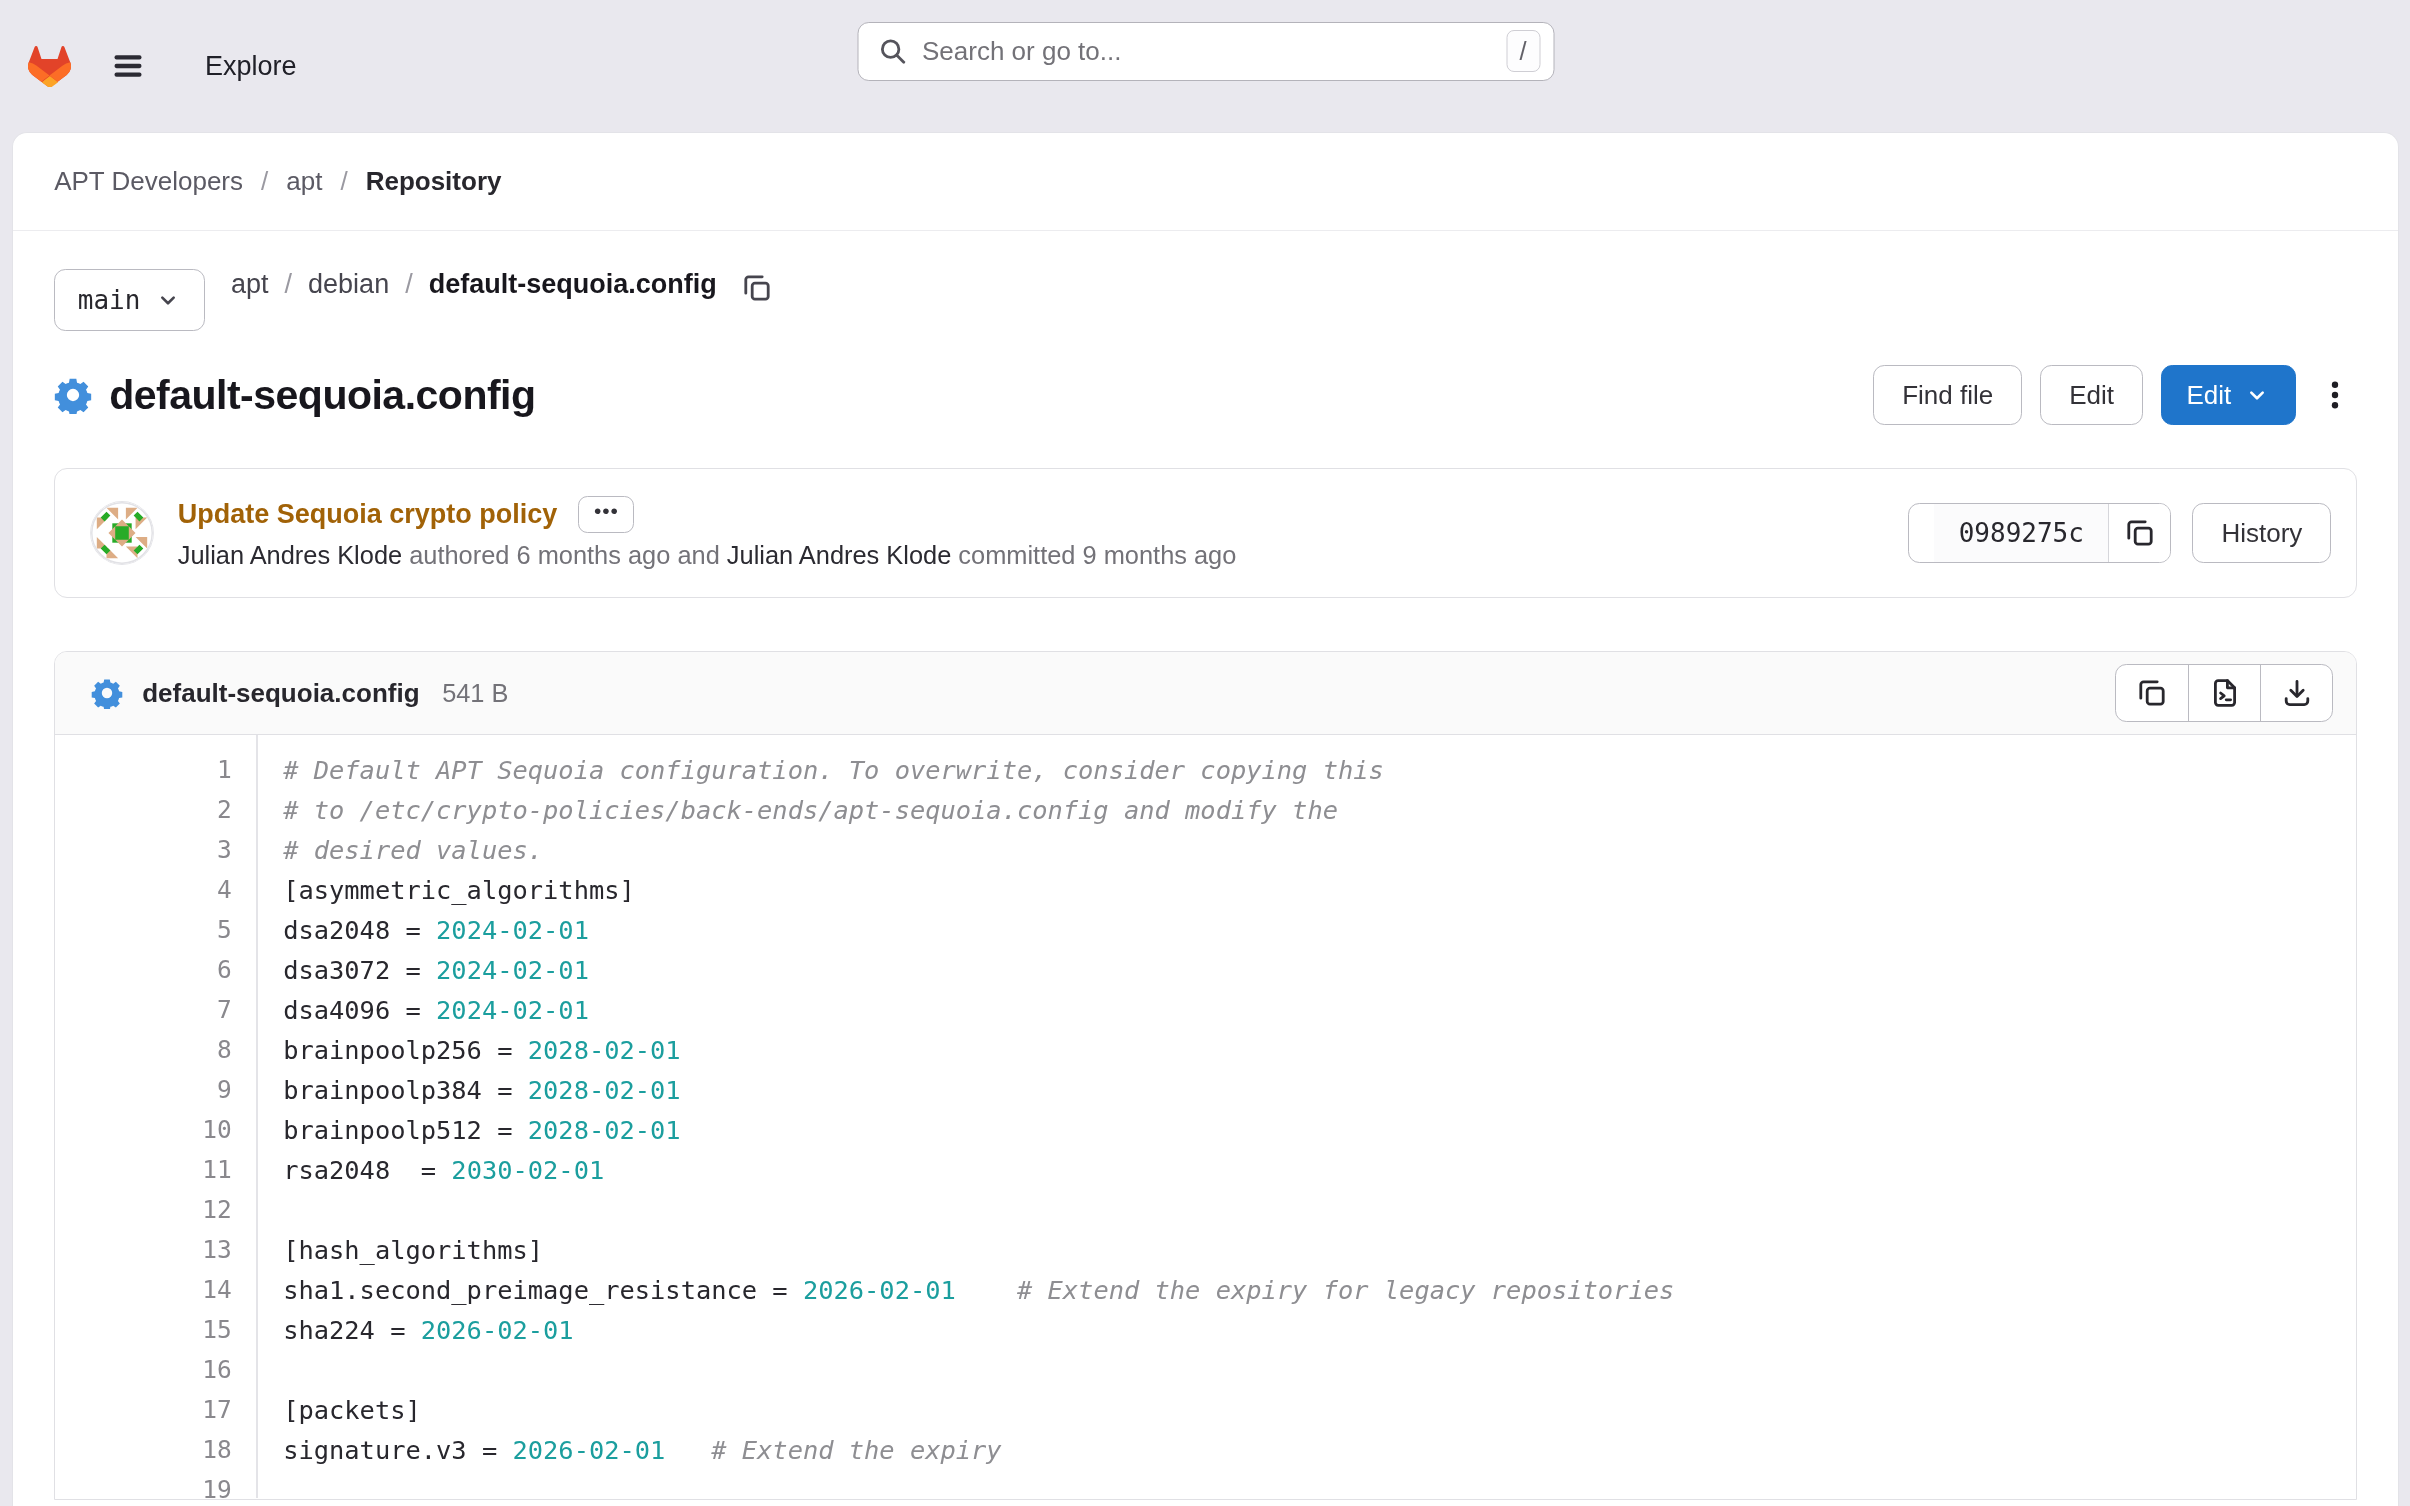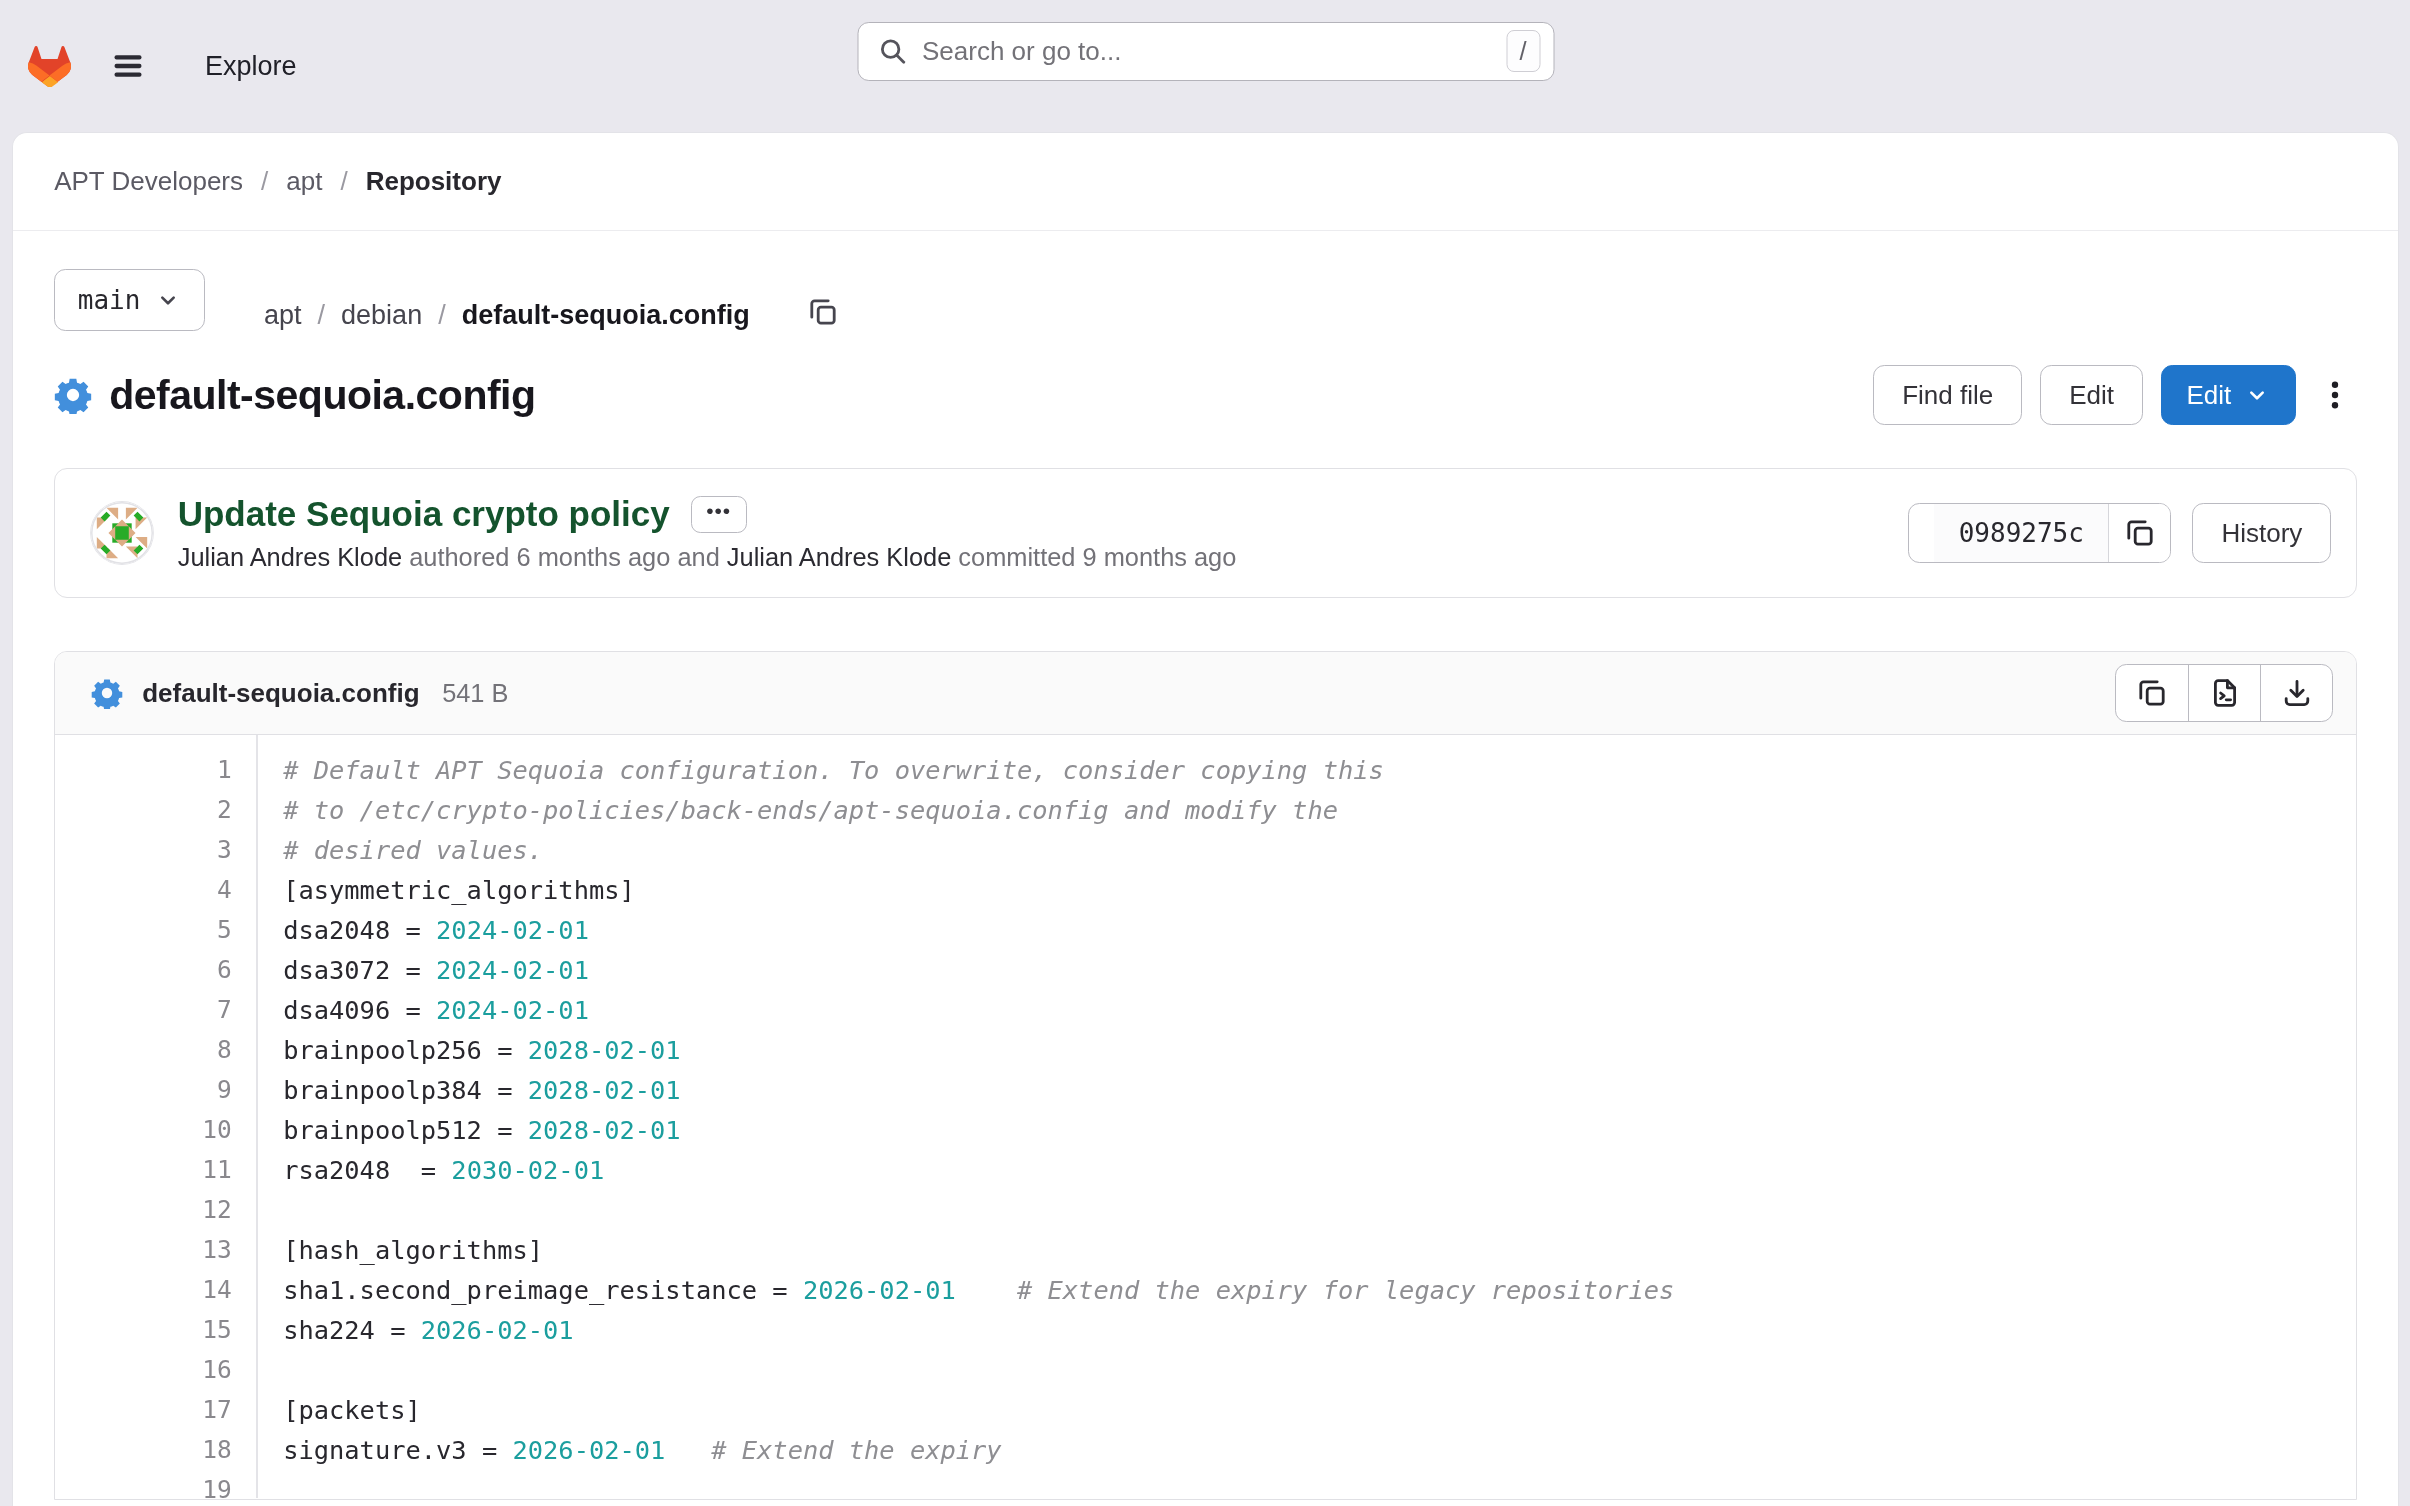--- a/index.html
+++ b/index.html
@@ -34,21 +34,21 @@
   }
   .breadcrumb-row {
     height:98px; display:flex; align-items:center; padding:0 41px;
     border-bottom:1.9px solid #ececef; font-size:26px;
   }
   .breadcrumb-row .crumb { color:#5b5a64; cursor:pointer; }
   .breadcrumb-row .sep { color:#9a99a1; margin:0 18px; }
   .breadcrumb-row .current { color:#28272d; font-weight:600; }
   .content { padding:0 41px; }
   
-  .branch-row { margin-top:38px; display:flex; align-items:flex-end;gap:33px; }
+  .branch-row { margin-top:38px; display:flex; align-items:flex-start; }
   .branch-btn {
     height:62px; padding:0 22.6px; border:1.9px solid #babac1; border-radius:11.3px; background:#fff;
     display:flex; align-items:center; gap:15px; cursor:pointer;
     font-family:"DejaVu Sans Mono","Liberation Mono",monospace; font-size:26px; color:#28272d;
   }
   .path { margin-left:26px; display:flex; align-items:center; font-size:27px; color:#46454e; }
   .path .sep { color:#9a99a1; margin:0 16px; }
   .path .file { color:#18171d; font-weight:600; }
   .copy-inline { margin-left:21px; width:38px; height:38px; display:flex; align-items:center; justify-content:center; color:#46454e; cursor:pointer; }
   
@@ -62,21 +62,21 @@
   .btn-primary { background:var(--accent-blue,#1f75cb); border-color:var(--accent-blue,#1f75cb); color:#fff; gap:13px; padding:0 24.5px;align-items:center; }
   .kebab { width:43px; height:60px; display:flex; align-items:center; justify-content:center; color:#28272d; cursor:pointer; }
   
   .commit-box {
     margin-top:43px; height:130px; border:1.9px solid #e0e0e4; border-radius:13px;
     display:flex; align-items:center; padding:0 24.5px 0 36px;
   }
   .avatar { width:62px; height:62px; border-radius:50%; flex:0 0 auto; cursor:pointer; box-shadow:0 0 0 0.9px #e4e4e8; }
   .commit-info { margin-left:24.5px; display:flex; flex-direction:column; gap:8.5px; }
   .commit-title-row { display:flex; align-items:center; gap:21px; }
-  .commit-msg { font-size:35px; font-weight:700; color:#14532d; }
+  .commit-msg { font-size:27px; font-weight:700; color:#a16207; }
   .ellipsis-btn {
     width:56px; height:37px; border:1.9px solid #babac1; border-radius:9.4px; background:#fff; cursor:pointer;
     display:flex; align-items:center; justify-content:center;
     font-size:21px; letter-spacing:0.9px; color:#333238; line-height:0; padding-bottom:7.5px;
   }
   .commit-meta { font-size:25.4px; color:#737278; }
   .commit-meta .author { color:#2b2a31; cursor:pointer; }
   .commit-right { margin-left:auto; display:flex; align-items:center; gap:21px; }
   .sha-group { height:60px; border:1.9px solid #babac1; border-radius:11.3px; display:flex; align-items:stretch; overflow:hidden;padding-left:25px; }
   .sha-text {

